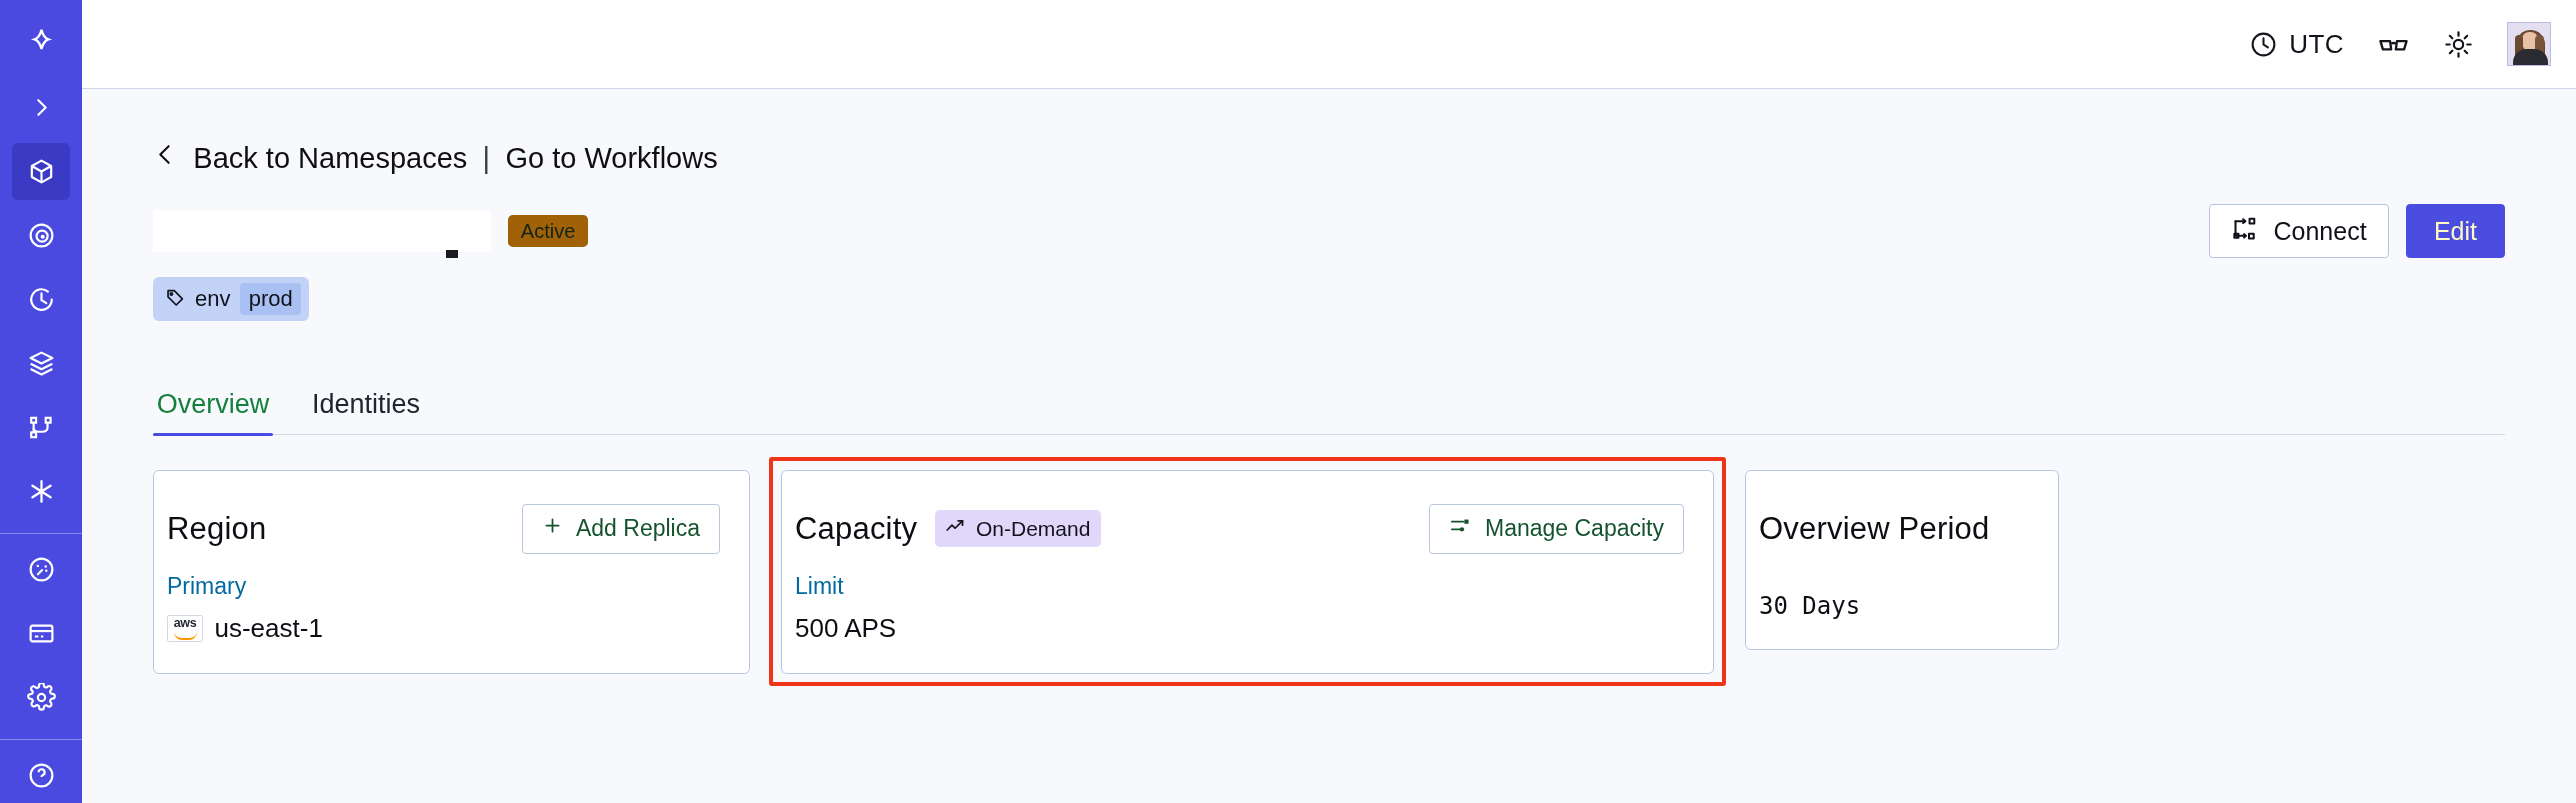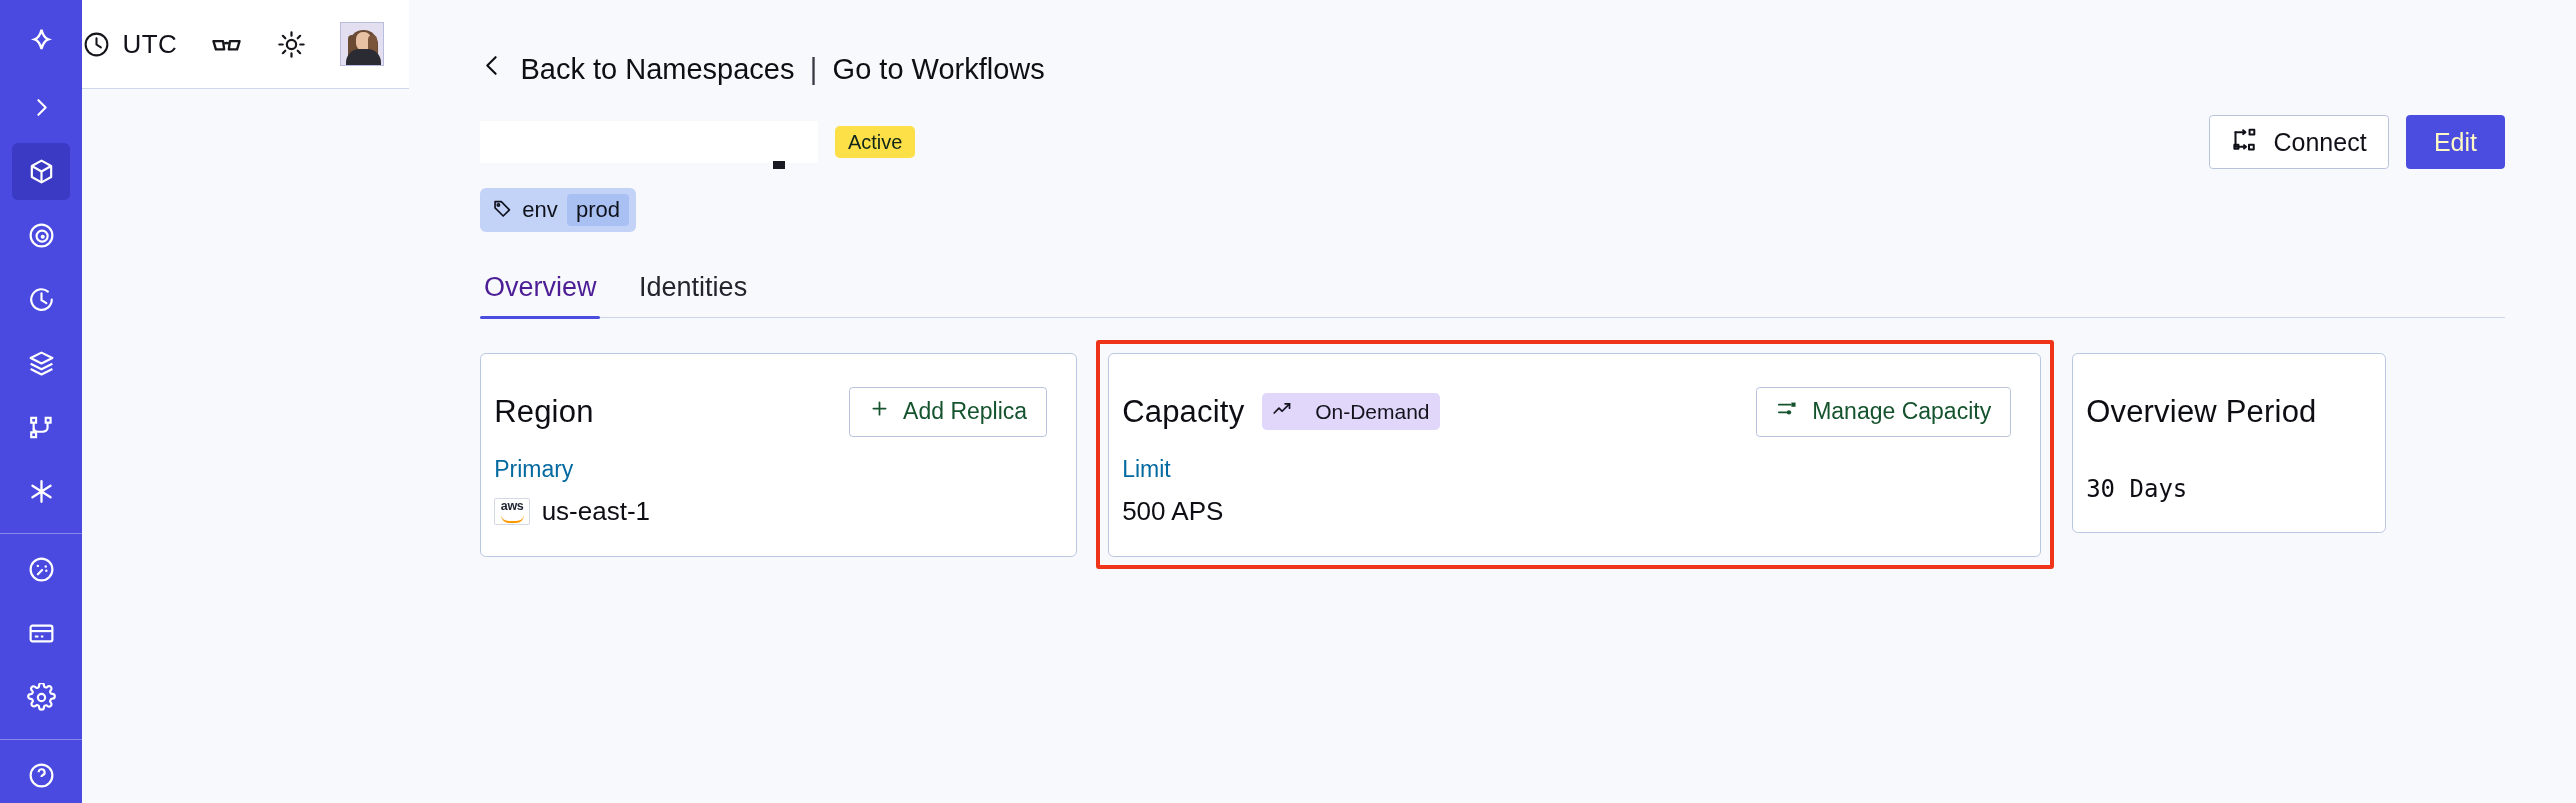--- a/index.html
+++ b/index.html
@@ -50,21 +50,21 @@
     height: 1px;
     background: rgba(255,255,255,0.35);
     margin-top: 13.4px;
   }
 
   
   .main {
     flex: 1 1 auto;
     height: 804px;
     display: flex;
-    flex-direction: row;
+    flex-direction: column;
     background: #f7f9fc;
     min-width: 0;
   }
 
   
   .topbar {
     height: 89px;
     flex: 0 0 89px;
     background: #ffffff;
     border-bottom: 1px solid #cfd8e8;
@@ -152,21 +152,21 @@
     content: "";
     position: absolute;
     left: 293px;
     bottom: -5.8px;
     width: 11.5px;
     height: 7.7px;
     background: #1a1a22;
   }
   .badge-active {
     margin-left: 17.3px;
-    background: #fde047;
+    background: #a16207;
     color: #10241a;
     font-size: 20px;
     padding: 5.8px 12.5px 6.7px;
     border-radius: 4.8px;
     line-height: 1;
   }
   .title-actions {
     margin-left: auto;
     display: flex;
     align-items: center;
@@ -227,21 +227,21 @@
     border-bottom: 1.9px solid #ccd7e8;
     position: relative;
   }
   .tab {
     font-size: 27px;
     padding: 0 3.8px 13.4px 3.8px;
     color: #24242e;
     cursor: pointer;
     position: relative;
   }
-  .tab.active { color: #4c1d95; }
+  .tab.active { color: #15803d; margin-top: 28px; }
   .tab.active::after {
     content: "";
     position: absolute;
     left: 0; right: 0; bottom: -2.9px;
     height: 3.8px;
     background: #4b4ce0;
     border-radius: 1.9px;
   }
 
   
@@ -272,21 +272,21 @@
   .card-title {
     font-size: 31px;
     color: #0d0d14;
     font-weight: 400;
     letter-spacing: 0.2px;
   }
   .badge-demand {
     margin-left: 17.3px;
     display: inline-flex;
     align-items: center;
-    gap: 22px;
+    gap: 10px;
     background: #e0d7fb;
     color: #14141e;
     font-size: 21px;
     border-radius: 4.8px;
     padding: 5.8px 10.5px 6.7px;
     line-height: 1;
   }
   .card-action { margin-left: auto; }
   .btn-sm {
     display: inline-flex;

